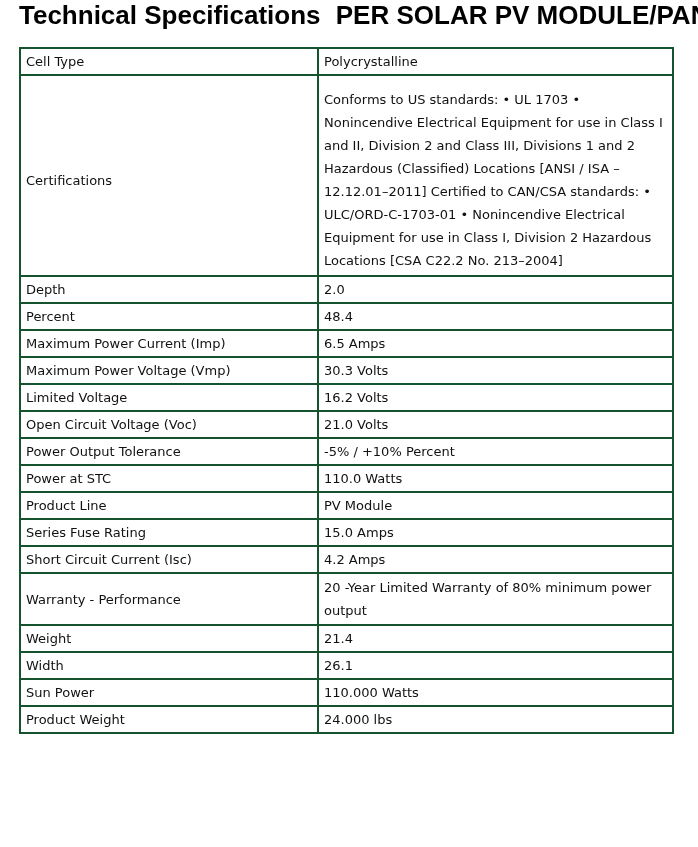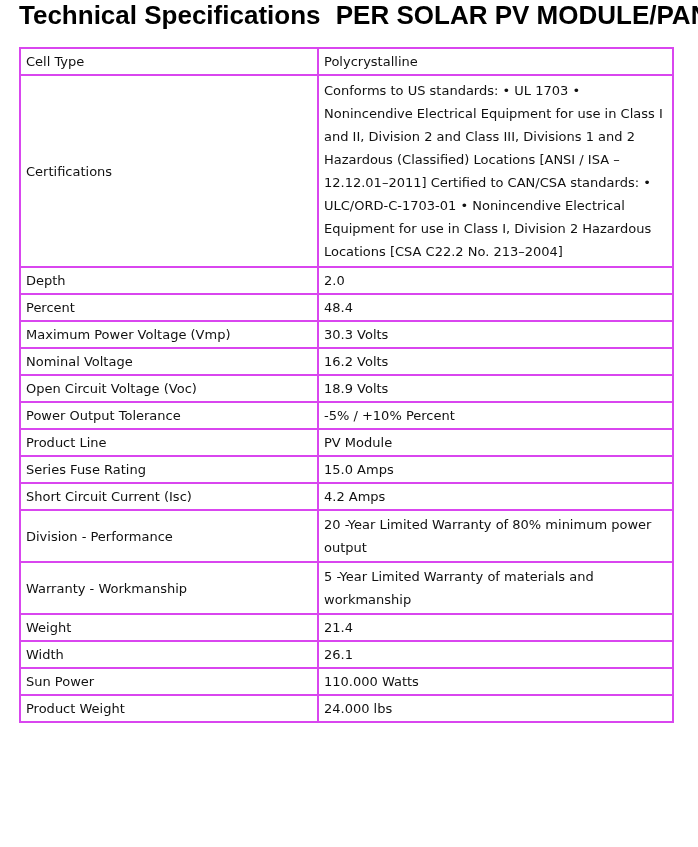--- a/index.html
+++ b/index.html
@@ -9,27 +9,27 @@
       font-family: "Liberation Sans", sans-serif; font-weight: bold;
       font-size: 26px; color: #000; white-space: nowrap; letter-spacing: 0;
     }
     .title .sep { display: inline-block; width: 8px; }
     table.spec {
       position: absolute; left: 19px; top: 47px;
       width: 655px; border-collapse: collapse;
       font-family: "DejaVu Sans", sans-serif; font-size: 13px; color: #111;
     }
     table.spec td {
-      border: 2px solid #d946ef;
+      border: 2px solid #14532d;
       padding: 0 5px; vertical-align: middle; line-height: 23px;
     }
     table.spec td.k { width: 286px; }
     table.spec tr.single td { height: 25px; }
     table.spec tr.multi td { padding-top: 2px; padding-bottom: 2px; }
-    table.spec tr.cert td { padding-top: 3px; padding-bottom: 3px; }
+    table.spec tr.cert td { padding-top: 12px; padding-bottom: 3px; }
   </style>
 </head>
 <body>
 
 <div class="title">
   <span>Technical Specifications</span><span class="sep"></span>
   <span>PER SOLAR PV MODULE/PANEL</span>
 </div>
 
 <table class="spec">
@@ -44,54 +44,58 @@
     </tr>
     <tr class="single">
       <td class="k">Depth</td>
       <td>2.0</td>
     </tr>
     <tr class="single">
       <td class="k">Percent</td>
       <td>48.4</td>
     </tr>
     <tr class="single">
+      <td class="k">Maximum Power Current (Imp)</td>
+      <td>6.5 Amps</td>
+    </tr>
+    <tr class="single">
       <td class="k">Maximum Power Voltage (Vmp)</td>
       <td>30.3 Volts</td>
     </tr>
     <tr class="single">
-      <td class="k">Nominal Voltage</td>
+      <td class="k">Limited Voltage</td>
       <td>16.2 Volts</td>
     </tr>
     <tr class="single">
       <td class="k">Open Circuit Voltage (Voc)</td>
-      <td>18.9 Volts</td>
+      <td>21.0 Volts</td>
     </tr>
     <tr class="single">
       <td class="k">Power Output Tolerance</td>
       <td>-5% / +10% Percent</td>
+    </tr>
+    <tr class="single">
+      <td class="k">Power at STC</td>
+      <td>110.0 Watts</td>
     </tr>
     <tr class="single">
       <td class="k">Product Line</td>
       <td>PV Module</td>
     </tr>
     <tr class="single">
       <td class="k">Series Fuse Rating</td>
       <td>15.0 Amps</td>
     </tr>
     <tr class="single">
       <td class="k">Short Circuit Current (Isc)</td>
       <td>4.2 Amps</td>
     </tr>
     <tr class="multi">
-      <td class="k">Division - Performance</td>
+      <td class="k">Warranty - Performance</td>
       <td>20 -Year Limited Warranty of 80% minimum power output</td>
-    </tr>
-    <tr class="multi">
-      <td class="k">Warranty - Workmanship</td>
-      <td>5 -Year Limited Warranty of materials and workmanship</td>
     </tr>
     <tr class="single">
       <td class="k">Weight</td>
       <td>21.4</td>
     </tr>
     <tr class="single">
       <td class="k">Width</td>
       <td>26.1</td>
     </tr>
     <tr class="single">

